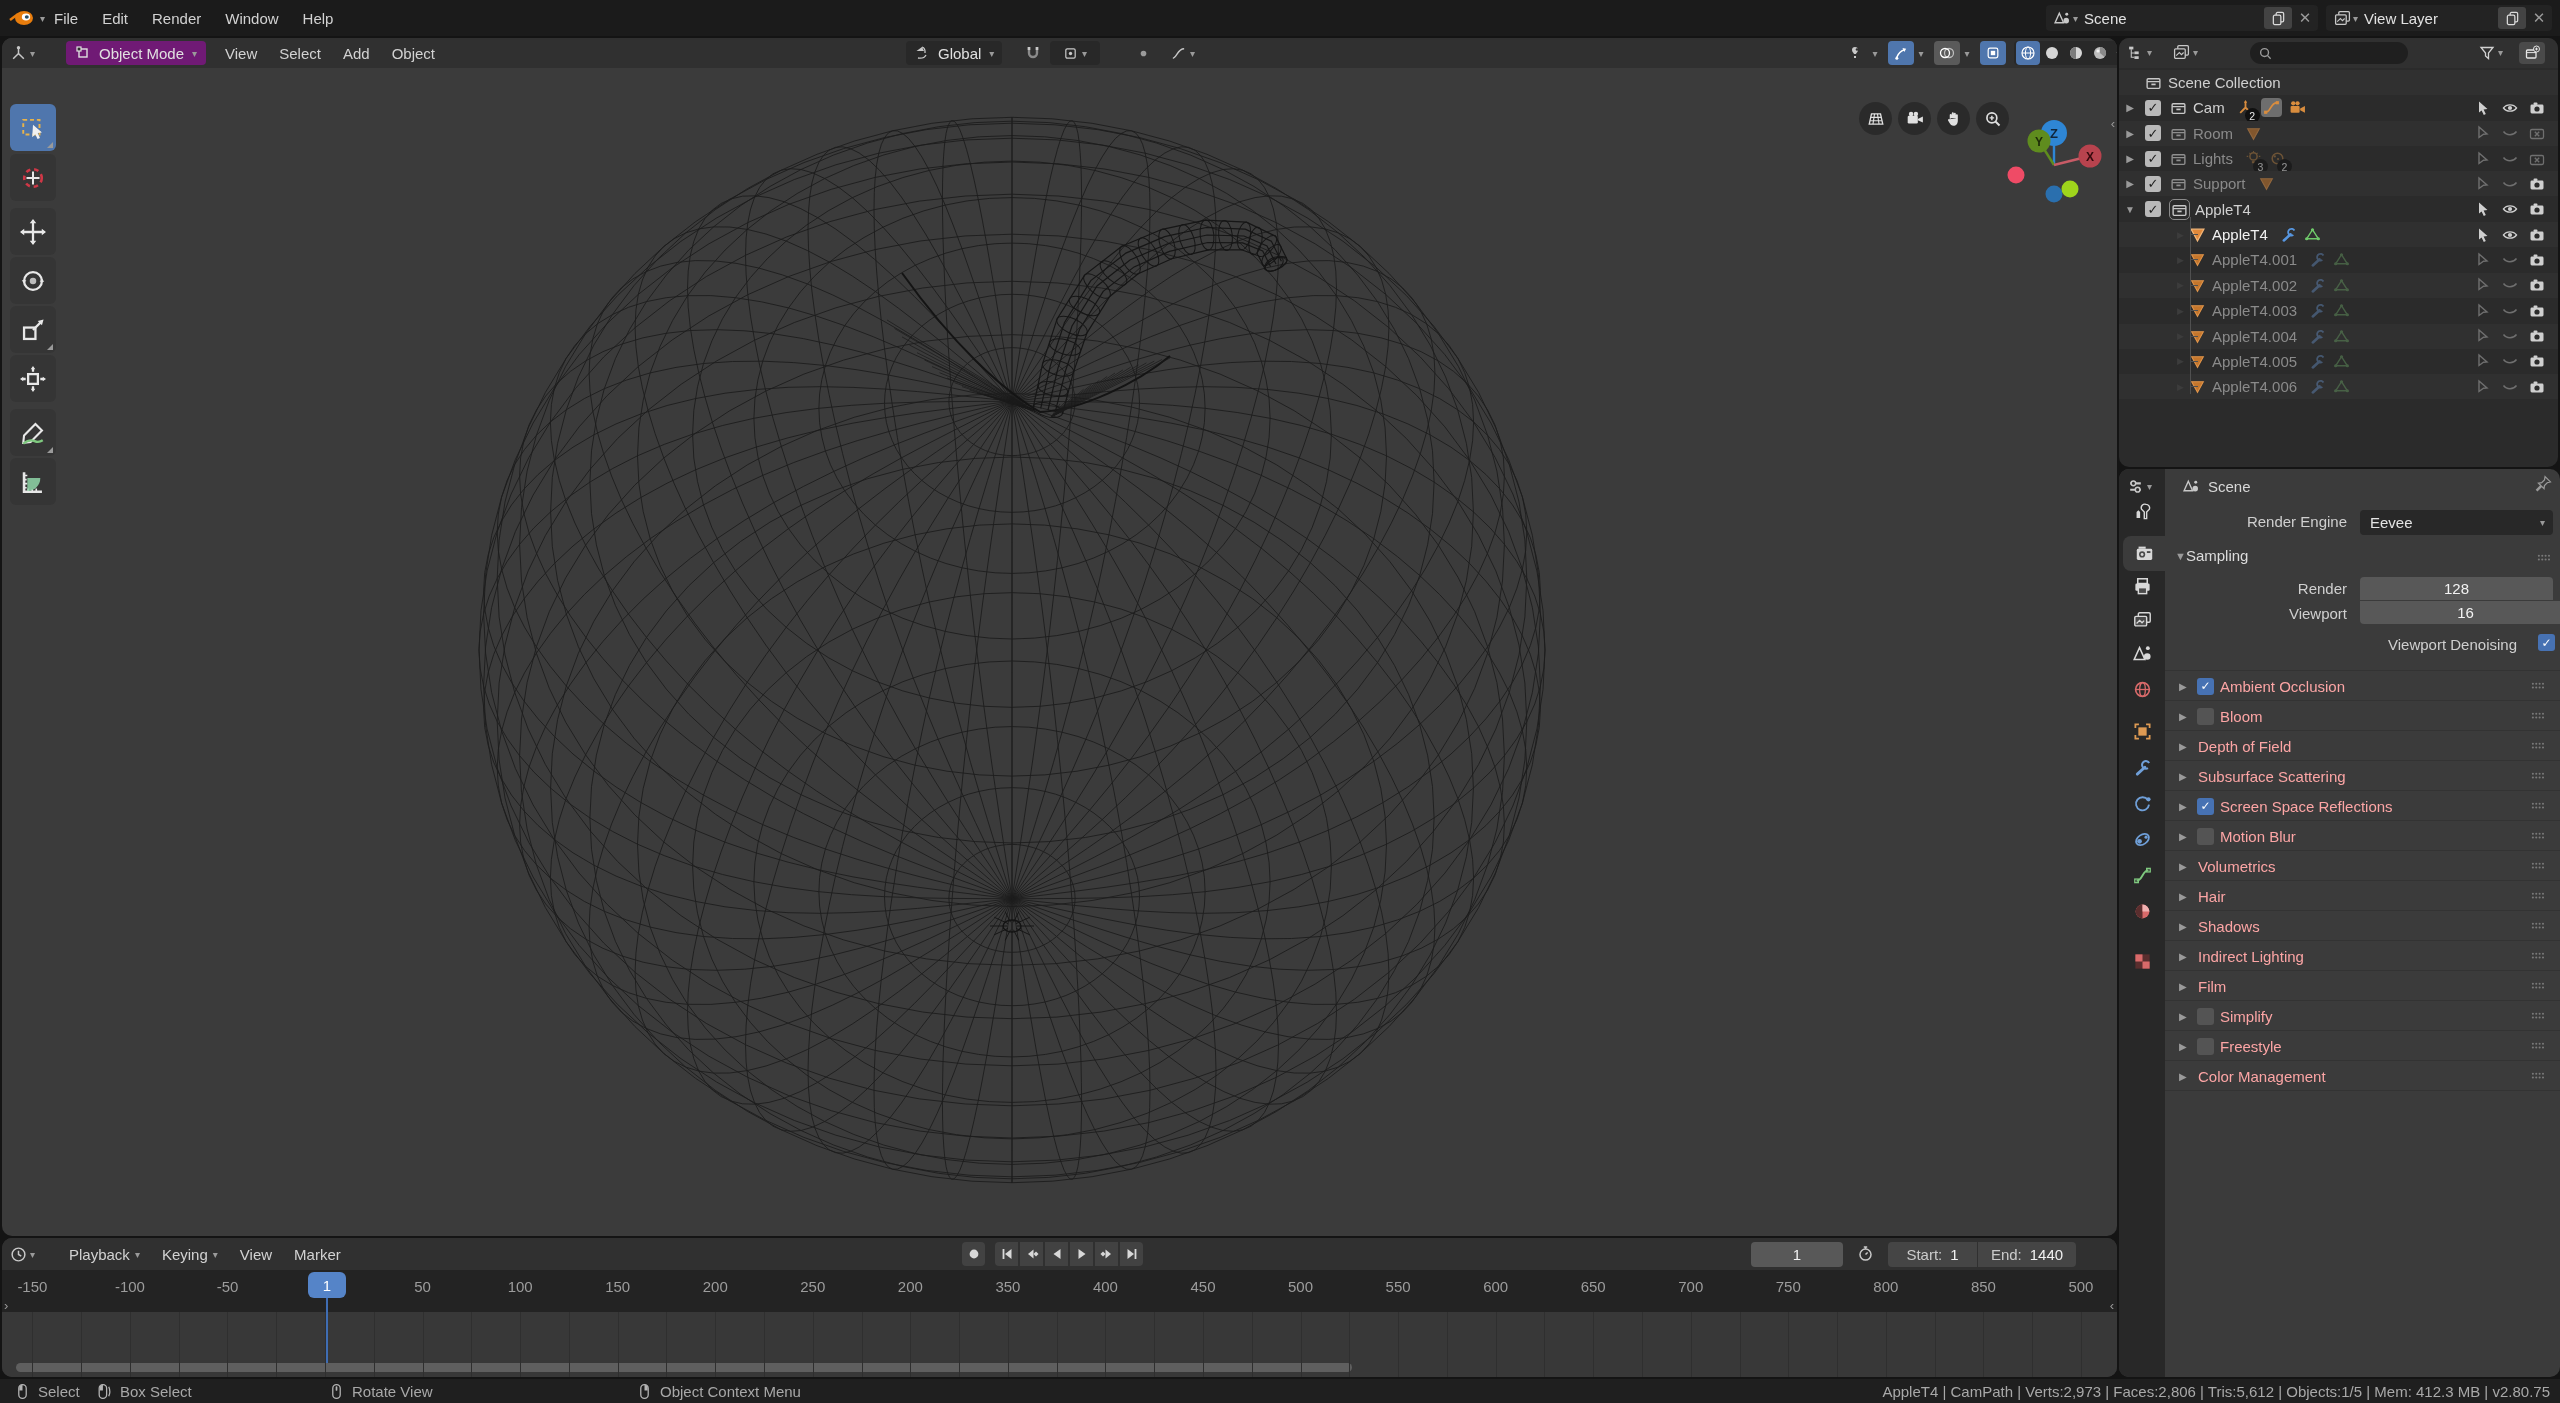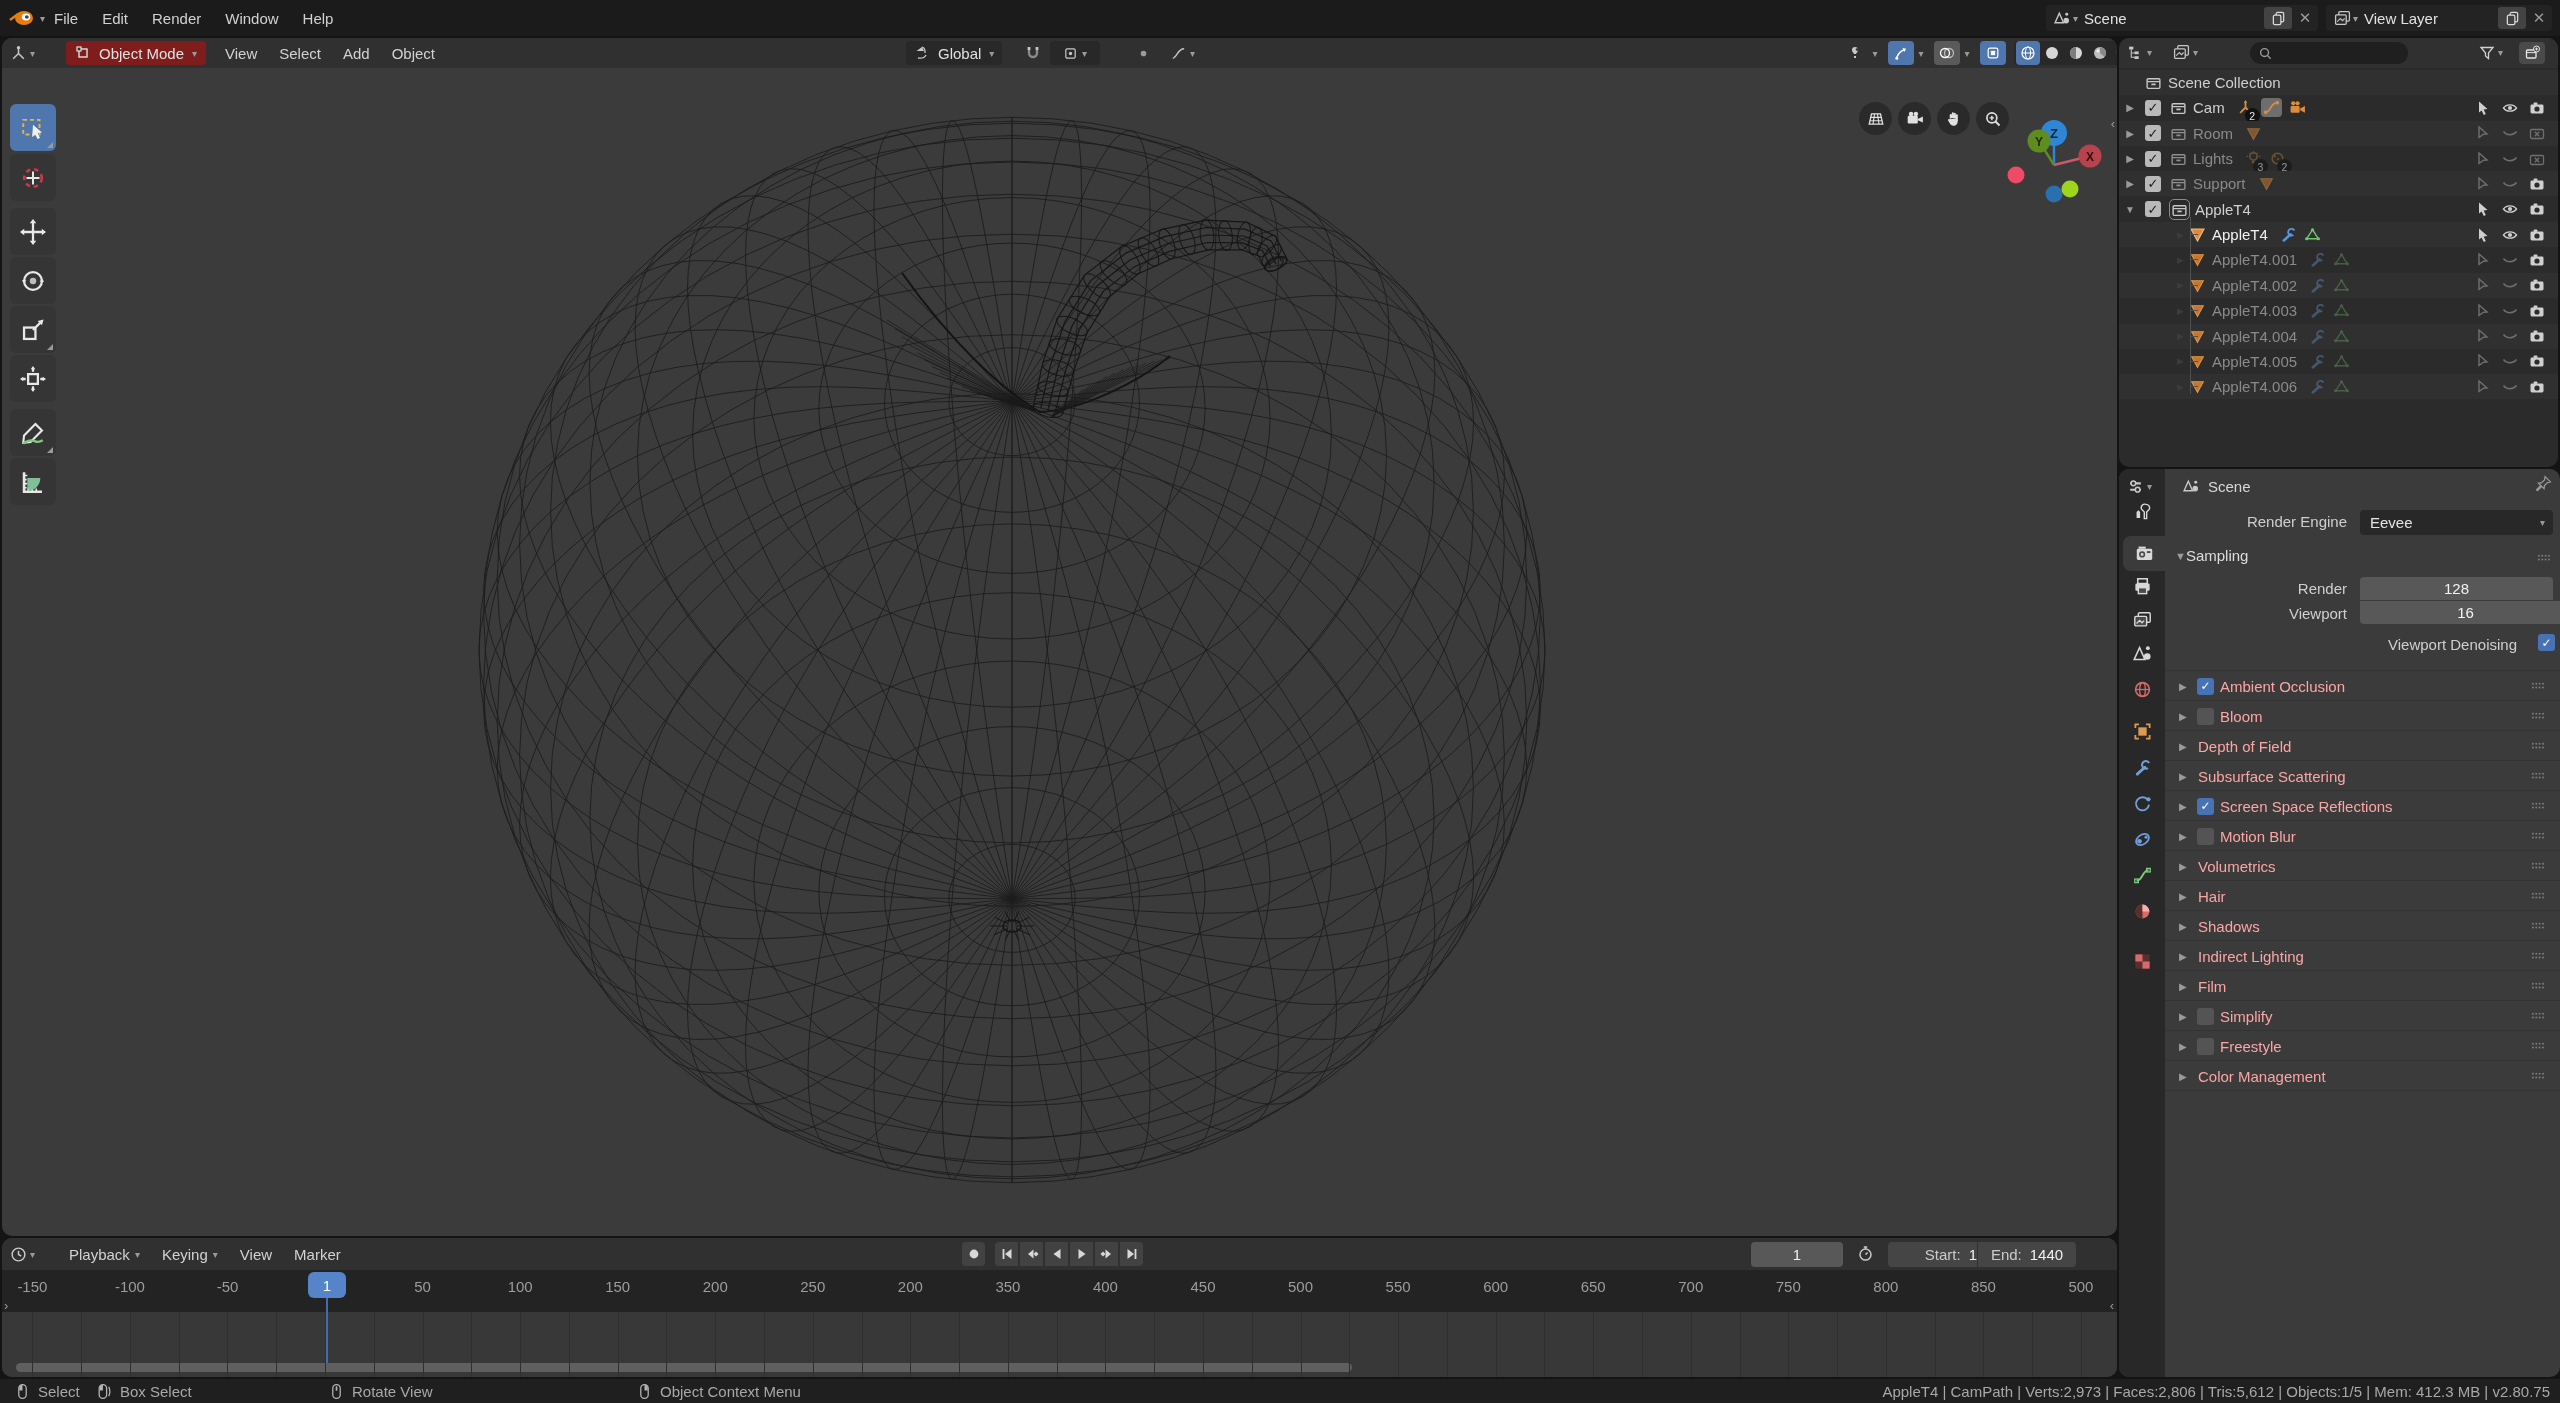--- a/index.html
+++ b/index.html
@@ -131,21 +131,21 @@
   <div class="hdr">
     <div class="row abs" style="left:8px;top:0;height:30px">
       <span id="vp-ed-ic">
           <svg class="ic" width="17" height="17" viewBox="0 0 16 16" style="color:#c8c8c8;">
             <path d="M8 8 V2 M8 8 L3 13 M8 8 l5 5" stroke="#c8c8c8" stroke-width="1.4" fill="none"></path>
             <circle cx="8" cy="2.5" r="1.6" fill="#c8c8c8"></circle>
           </svg>
         </span>
         <span class="chev" style="font-size:10px;margin-left:3px">▾</span>
     </div>
-    <div class="row abs" style="left:64px;top:3px;height:24px;background:#7f1d1d;border-radius:4px;padding:0 9px">
+    <div class="row abs" style="left:64px;top:3px;height:24px;background:#701a75;border-radius:4px;padding:0 9px">
       <span id="mode-ic">
           <svg class="ic" width="16" height="16" viewBox="0 0 16 16" style="color:#c8c8c8;">
             <rect x="4" y="4" width="8" height="8" fill="none" stroke="#e0e0e0" stroke-width="1.4"></rect>
             <rect x="2" y="2" width="4" height="4" fill="#303030" stroke="#e0e0e0" stroke-width="1.2"></rect>
           </svg>
         </span>
       <span style="margin:0 8px;color:#e0e0e0">Object Mode</span>
       <span class="chev" style="font-size:10px">▾</span>
     </div>
     <div class="row abs" style="left:212px;top:0" id="vp-menus">
@@ -1468,21 +1468,21 @@
       </div>
     <div class="pfield" style="left:1749px;top:4px;width:92px;height:25px">
       <span>1</span>
       </div>
     <span class="abs" style="left:1855px;top:7px" id="stopwatch-ic">
         <svg class="ic" width="17" height="17" viewBox="0 0 16 16" style="color:#c8c8c8;">
           <circle cx="8" cy="9" r="5.2" fill="none" stroke="#c8c8c8" stroke-width="1.4"></circle>
           <path d="M6.4 1.8 h3.2 M8 1.8 v2 M8 9 l2-2" stroke="#c8c8c8" stroke-width="1.4" fill="none"></path>
         </svg>
       </span>
-    <div class="row abs" style="left:1886px;top:4px;height:25px;background:#454545;border-radius:4px 0 0 4px;width:89px;justify-content:flex-end;gap:8px">
+    <div class="row abs" style="left:1886px;top:4px;height:25px;background:#454545;border-radius:4px 0 0 4px;width:89px;justify-content:center;gap:8px">
       <span style="color:#cbcbcb">Start:</span>
         <span style="color:#f0f0f0">1</span>
     </div>
     <div class="row abs" style="left:1976px;top:4px;height:25px;background:#454545;border-radius:0 4px 4px 0;width:98px;justify-content:center;gap:8px">
       <span style="color:#cbcbcb">End:</span>
         <span style="color:#f0f0f0">1440</span>
     </div>
   </div>
   <div class="abs" style="left:0;top:32px;right:0;height:42px;background:#232323" id="tl-ruler">
       <div class="tick" style="left: 30.399px;">-150</div>

